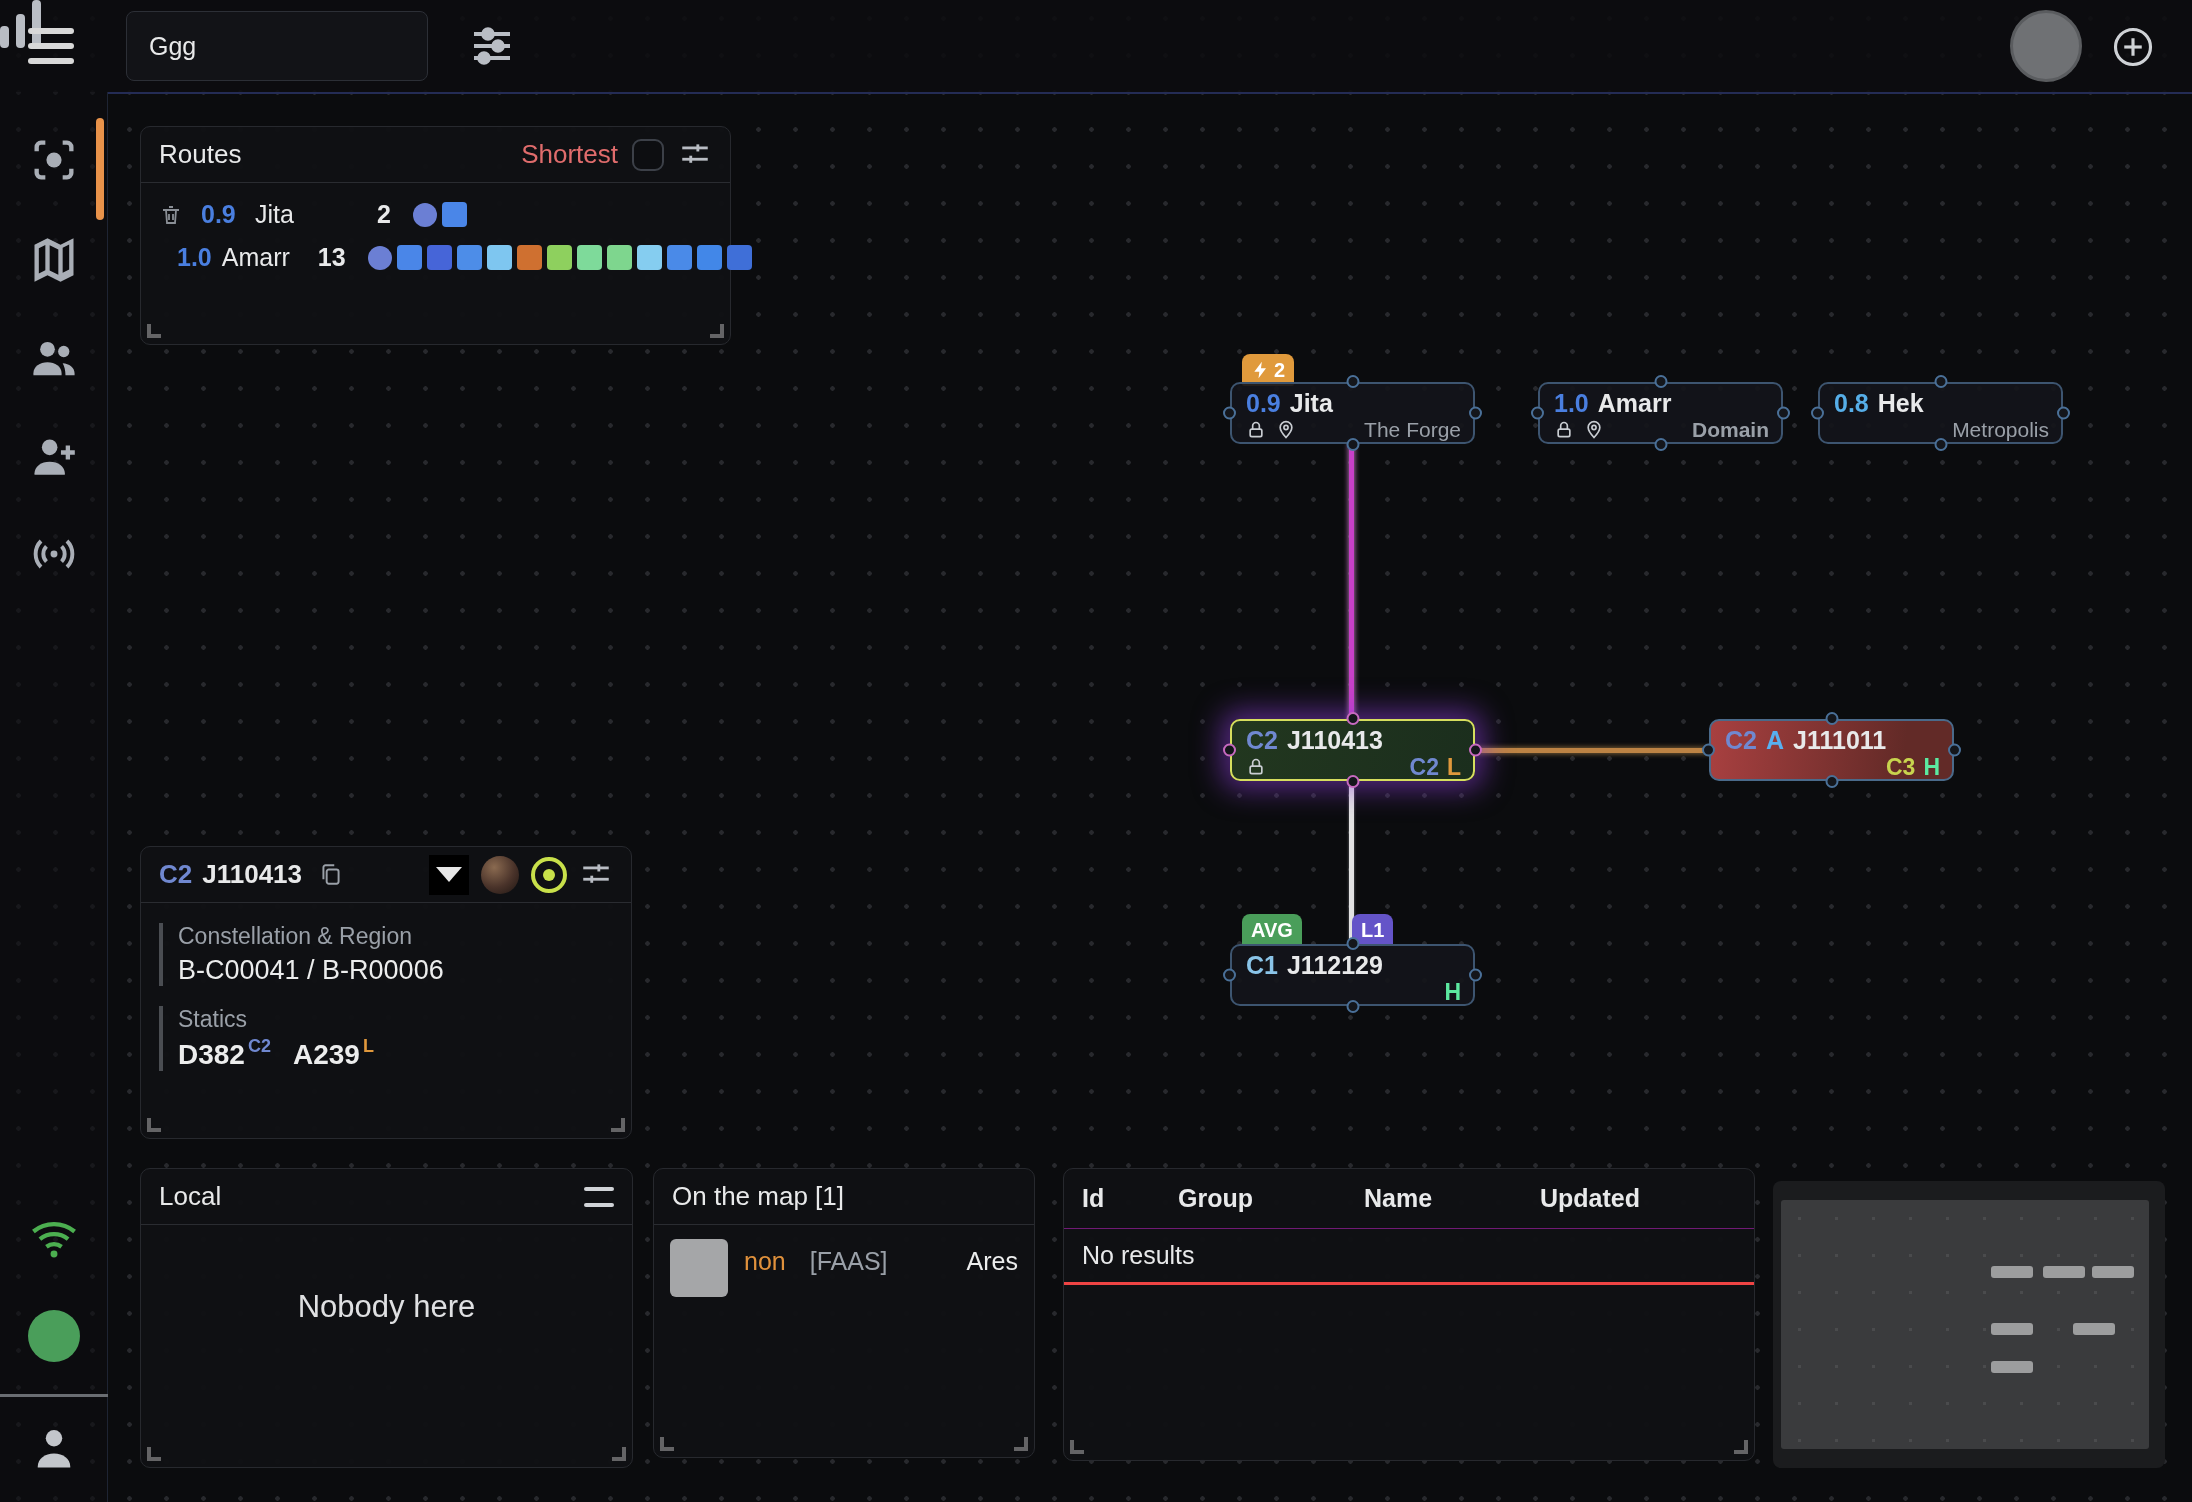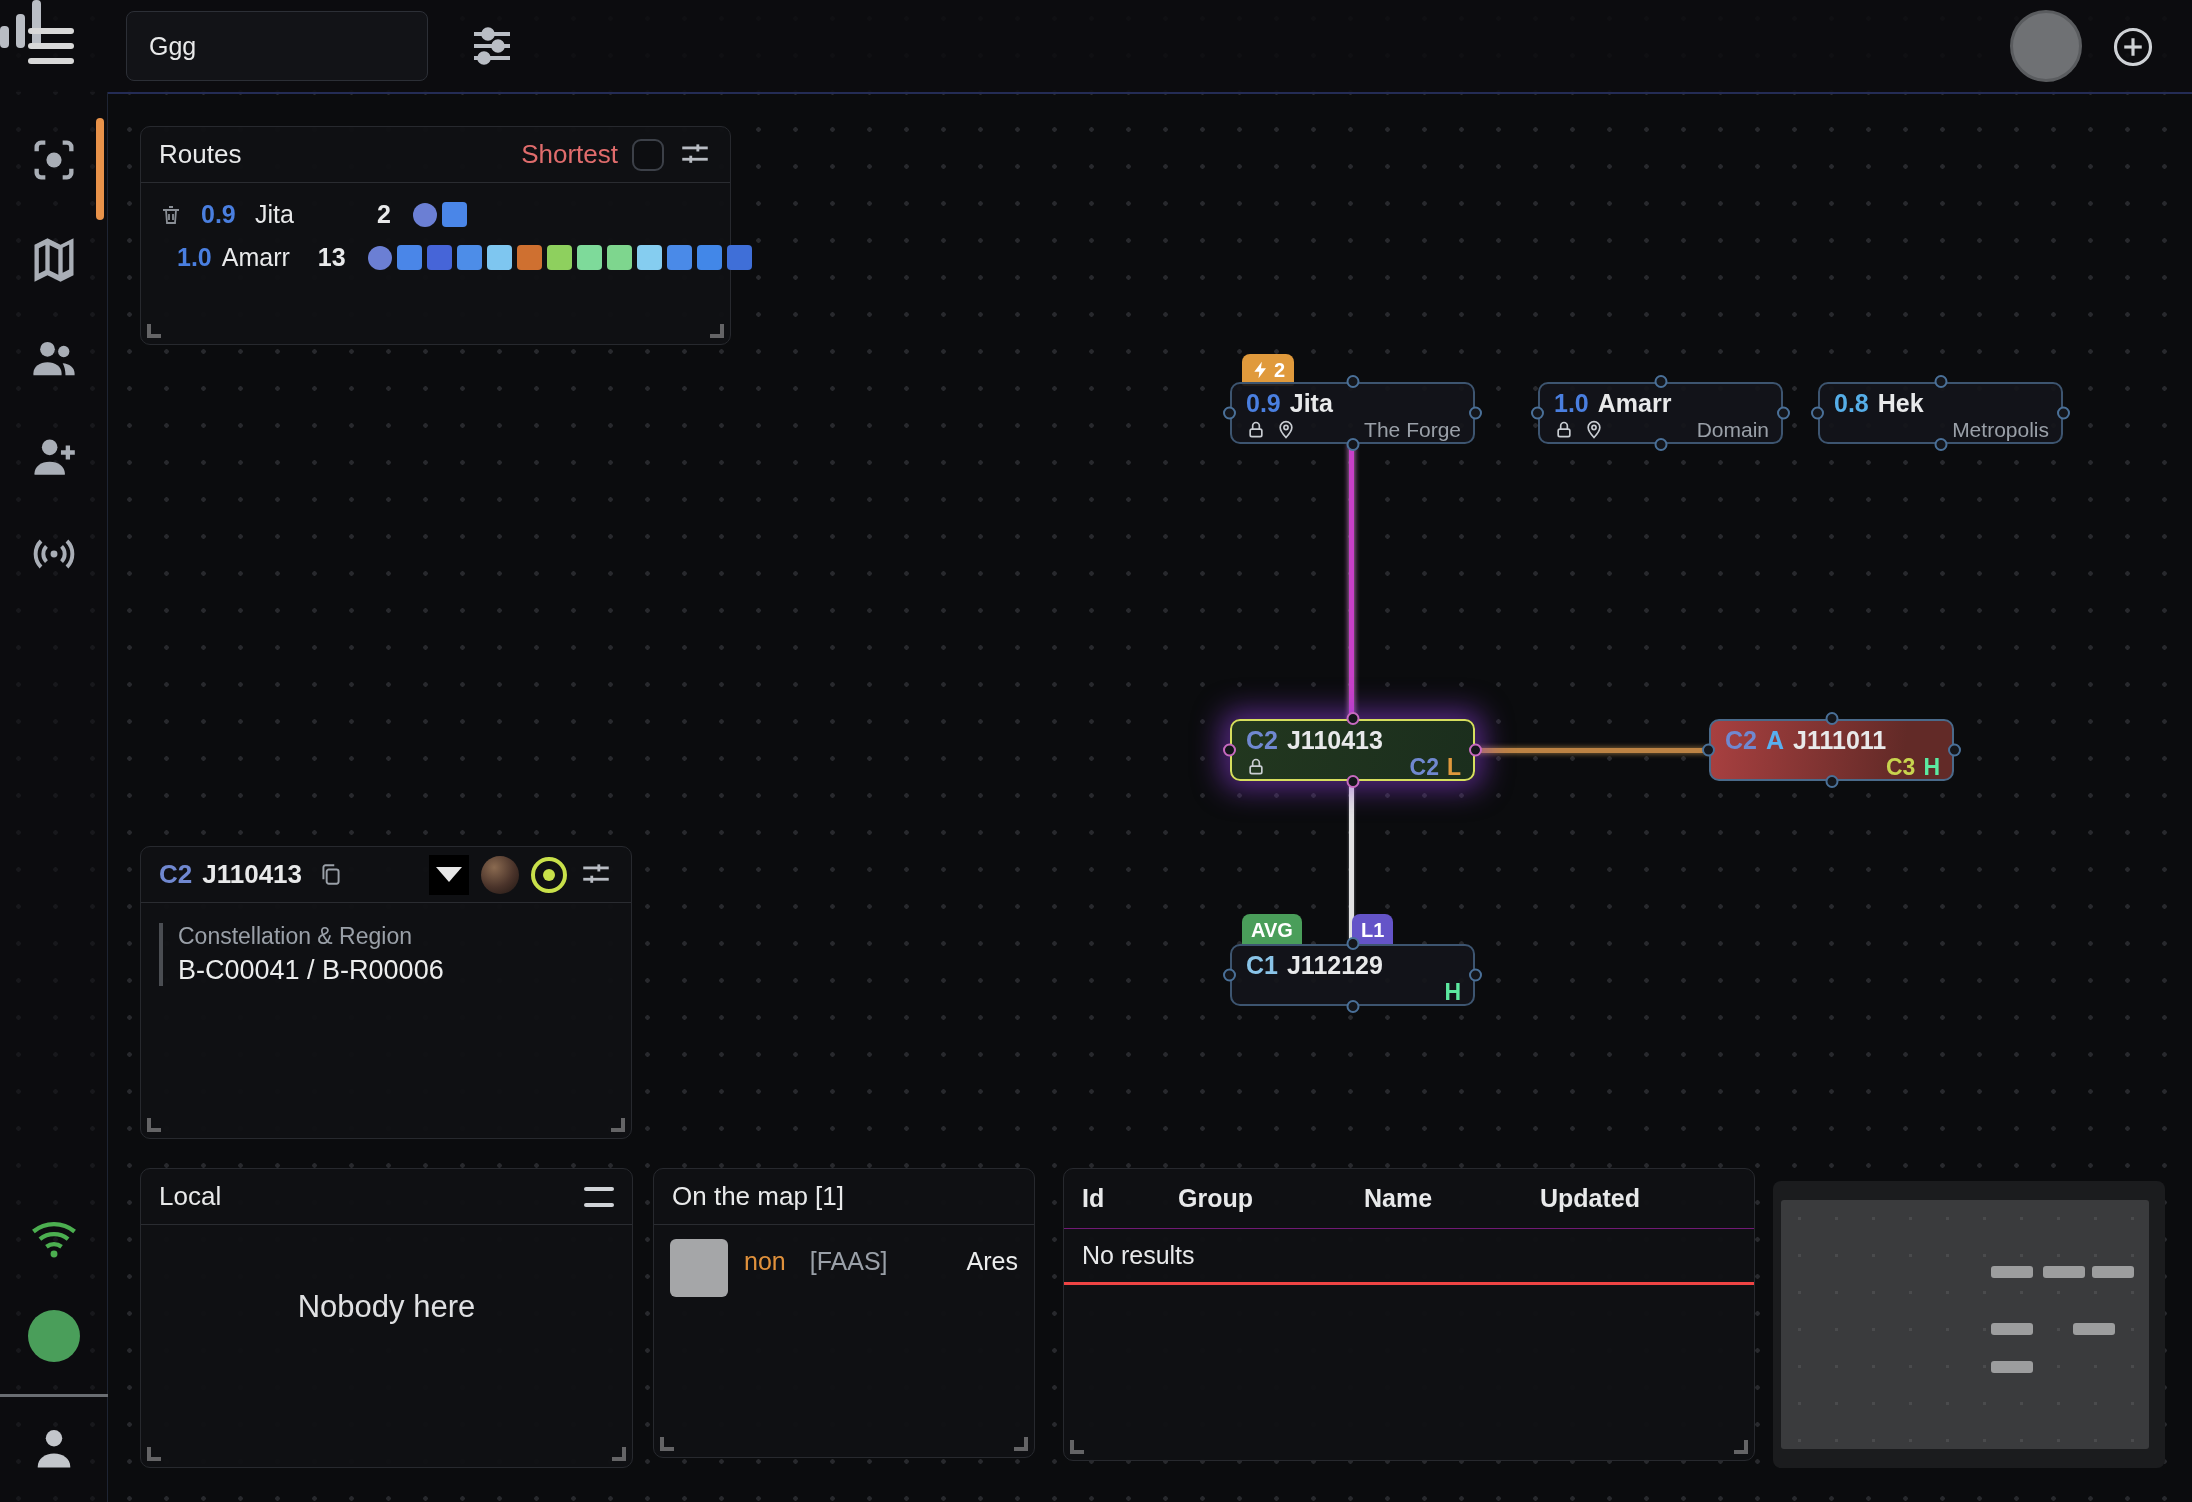--- a/index.html
+++ b/index.html
@@ -181,21 +181,21 @@
       <span class="licons">
         <svg class="icon-sm" viewBox="0 0 24 24" fill="none" stroke="currentColor" stroke-width="2">
             <rect x="5" y="11" width="14" height="9" rx="2"></rect>
             <path d="M8 11V7a4 4 0 0 1 8 0v4"></path>
           </svg>
         <svg class="icon-sm" viewBox="0 0 24 24" fill="none" stroke="currentColor" stroke-width="2">
             <path d="M12 21s-7-7.6-7-12a7 7 0 0 1 14 0c0 4.4-7 12-7 12z"></path>
             <circle cx="12" cy="9" r="2.5"></circle>
           </svg>
       </span>
-      <span class="right txt-gray" style="font-weight:normal;font-size:21px">Domain</span>
+      <span class="right txt-gray" style="font-weight:bold;font-size:21px">Domain</span>
     </div>
     <span class="handle t"></span>
       <span class="handle b"></span>
       <span class="handle l"></span>
       <span class="handle rr"></span>
   </div>
 
   <div class="node" style="left:1710px;top:288px">
     <div class="r1">
         <span class="sec-lblue">0.8</span>
@@ -423,20 +423,27 @@
           <line x1="14" y1="4.5" x2="14" y2="9.5"></line>
         <line x1="3" y1="15" x2="21" y2="15"></line>
           <line x1="9" y1="12.5" x2="9" y2="17.5"></line>
       </svg>
     </span>
   </div>
   <div class="info-section">
     <div class="sec-label">Constellation &amp; Region</div>
     <div class="sec-value">B-C00041 / B-R00006</div>
   </div>
+  <div class="info-section">
+    <div class="sec-label">Statics</div>
+    <div class="sec-value statics-val">
+      <span><span>D382</span><sup class="cls-c2">C2</sup></span>
+      <span><span>A239</span><sup class="fx-l">L</sup></span>
+    </div>
+  </div>
   <span class="rz l"></span>
     <span class="rz r"></span>
 </div>
 
 <div class="panel local">
   <div class="panel-h">
     <span>Local</span>
     <span class="eq-icon">
         <span></span>
         <span></span>

